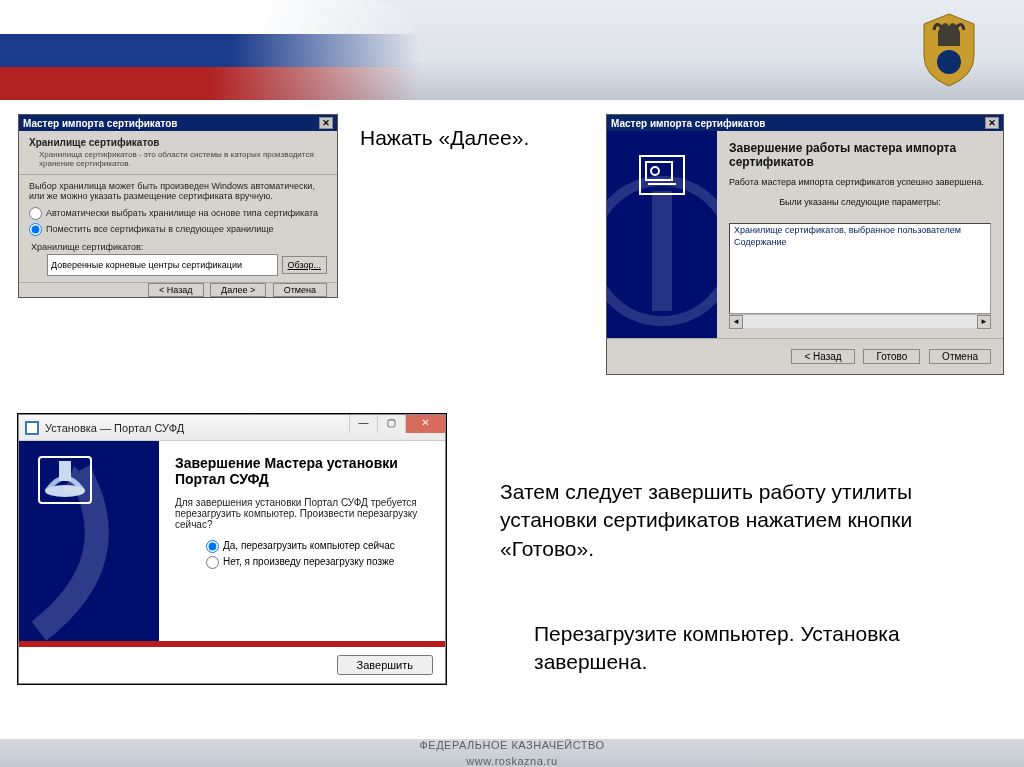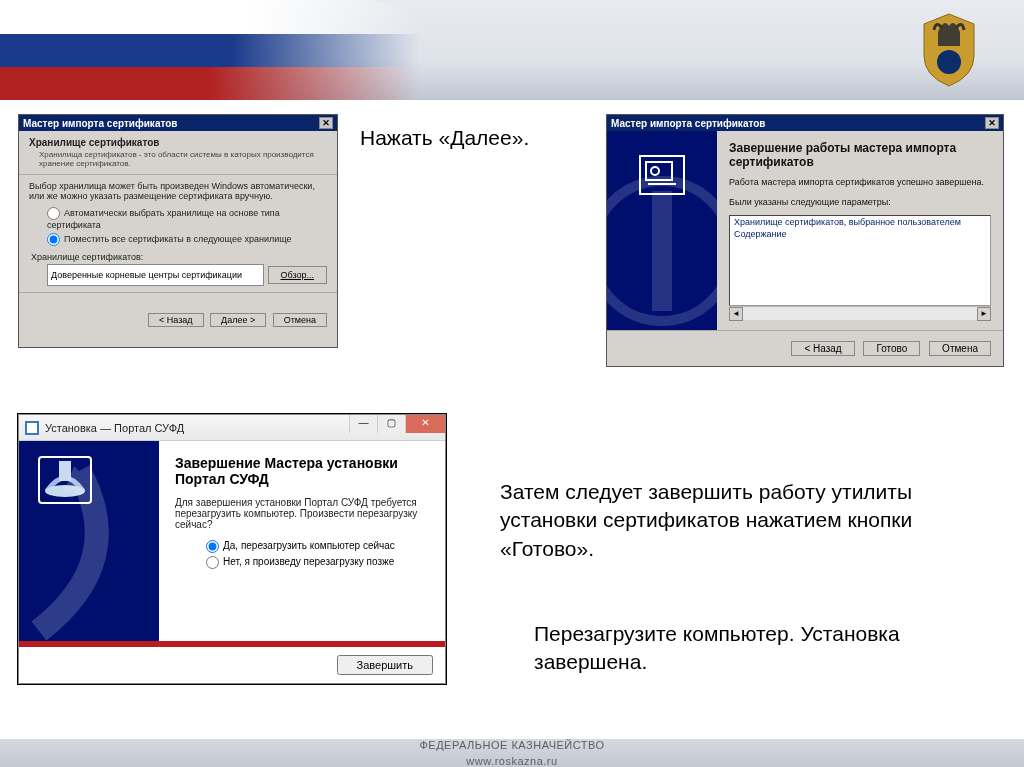--- a/index.html
+++ b/index.html
@@ -16,41 +16,41 @@
 
   
   .dlg1 { position:absolute; left:18px; top:114px; width:320px; border:1px solid #555; background:#d6d3ce; font-size:9px; color:#222; }
   .dlg1 .titlebar { background:#0a246a; color:#fff; font-weight:bold; font-size:10px; padding:2px 4px; display:flex; justify-content:space-between; align-items:center; }
   .dlg1 .closex { width:14px; height:12px; background:#c7c7c7; border:1px solid #888; color:#000; font-size:9px; line-height:10px; text-align:center; cursor:pointer; }
   .dlg1 .panel { padding:6px 10px; }
   .dlg1 .panelhead { font-weight:bold; font-size:10px; }
   .dlg1 .panelsub { font-size:8px; margin:2px 0 0 10px; color:#444; }
   .dlg1 .divider { border-top:1px solid #aaa; margin:6px -10px; }
   .dlg1 .desc { margin:4px 0 6px; }
-  .dlg1 .radios { margin-left:18px; }
+  .dlg1 .radios { }
   .dlg1 .radios label { display:block; margin:3px 0; }
   .dlg1 .storelabel { margin:6px 0 2px 2px; }
   .dlg1 .storerow { display:flex; gap:4px; margin-left:18px; align-items:center; }
   .dlg1 .storeinput { flex:1; height:16px; border:1px solid #888; background:#fff; padding:10px 3px; font-size:9px; }
-  .dlg1 .browse-btn { height:18px; padding:1px 12px; background:#d6d3ce; border:1px solid #888; font-size:9px; cursor:pointer; text-decoration:underline; }
-  .dlg1 .footer { padding:20px 10px; text-align:right; border-top:1px solid #aaa; }
+  .dlg1 .browse-btn { height:18px; padding:1px 5px; background:#d6d3ce; border:1px solid #888; font-size:9px; cursor:pointer; text-decoration:underline; }
+  .dlg1 .footer { padding:0 10px; text-align:right; border-top:1px solid #aaa; }
   .dlg1 .footer button { margin-left:4px; padding:1px 10px; font-size:9px; background:#d6d3ce; border:1px solid #888; cursor:pointer; }
 
   
   .dlg2 { position:absolute; left:606px; top:114px; width:398px; border:1px solid #555; background:#d6d3ce; font-size:10px; color:#111; }
   .dlg2 .titlebar { background:#0a246a; color:#fff; font-weight:bold; font-size:10px; padding:2px 4px; display:flex; justify-content:space-between; align-items:center; }
   .dlg2 .closex { width:14px; height:12px; background:#c7c7c7; border:1px solid #888; color:#000; font-size:9px; line-height:10px; text-align:center; cursor:pointer; }
   .dlg2 .body { display:flex; }
   .dlg2 .side { width:110px; background:#000f6e; position:relative; }
   .dlg2 .side-icon { position:absolute; left:32px; top:24px; }
   .dlg2 .side-watermark { position:absolute; inset:0; opacity:.15; }
   .dlg2 .main { flex:1; background:#d6d3ce; padding:10px 12px; }
   .dlg2 .heading { font-weight:bold; font-size:12px; margin-bottom:8px; }
   .dlg2 .line { font-size:9px; margin-bottom:10px; }
-  .dlg2 .label2 { font-size:9px; margin-bottom:8px; }
+  .dlg2 .label2 { font-size:9px; margin-bottom:16px;text-align:center; }
   .dlg2 .listbox { width:100%; height:91px; background:#fff; border:1px inset #999; padding:0; font-size:9px; overflow:hidden; }
   .dlg2 .listbox .row { padding:1px 4px; color:#0a246a; }
   .dlg2 .scrollbar { height:14px; border-top:1px solid #bbb; background:#e8e8e8; display:flex; }
   .dlg2 .scrollbar .arrow { width:14px; height:14px; background:#d6d3ce; border:1px solid #888; font-size:8px; line-height:12px; text-align:center; cursor:pointer; }
   .dlg2 .scrollbar .track { flex:1; }
   .dlg2 .footer { padding:10px 12px; text-align:right; border-top:1px solid #aaa; }
   .dlg2 .footer button { margin-left:6px; padding:1px 12px; font-size:10px; background:#d6d3ce; border:1px solid #888; cursor:pointer; }
 
   
   .dlg3 { position:absolute; left:18px; top:414px; width:428px; border:1px solid #888; background:#fff; font-size:11px; box-shadow:0 0 0 1px #000; }

